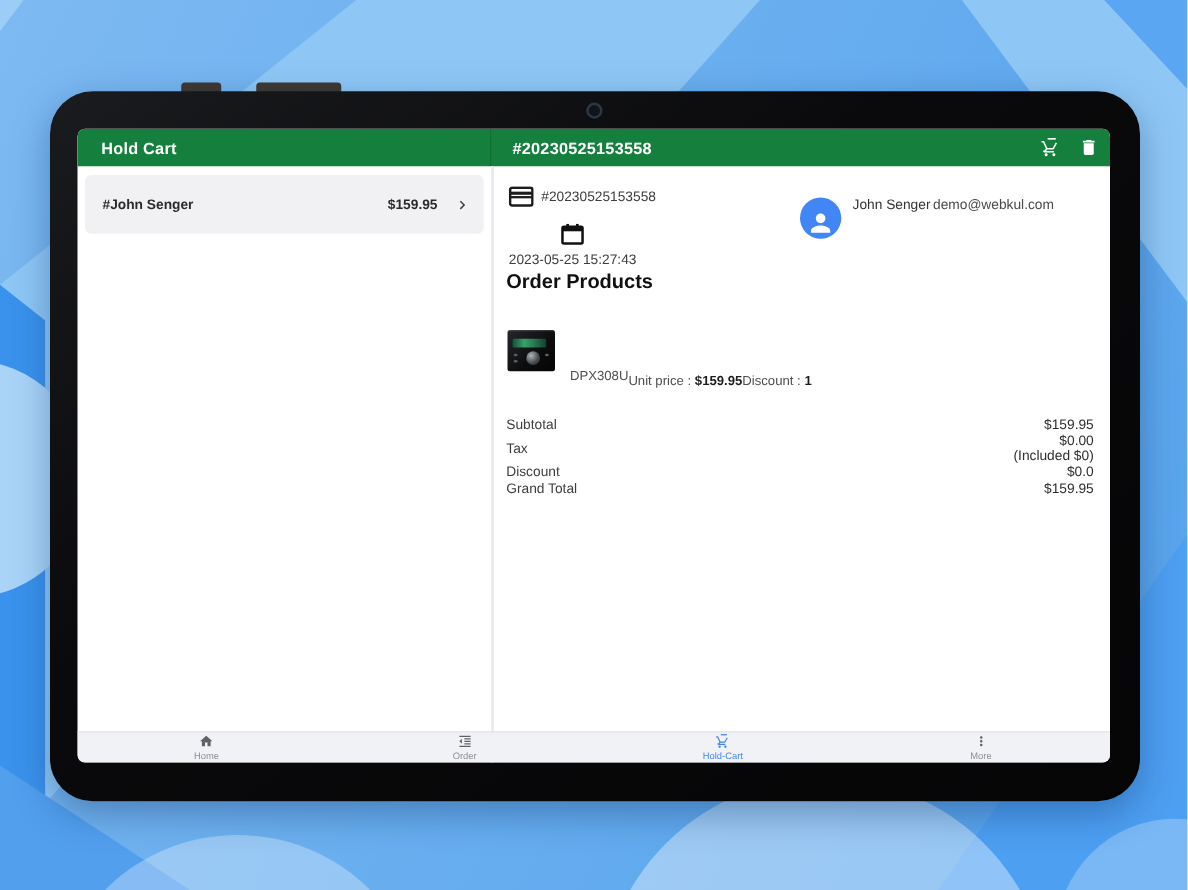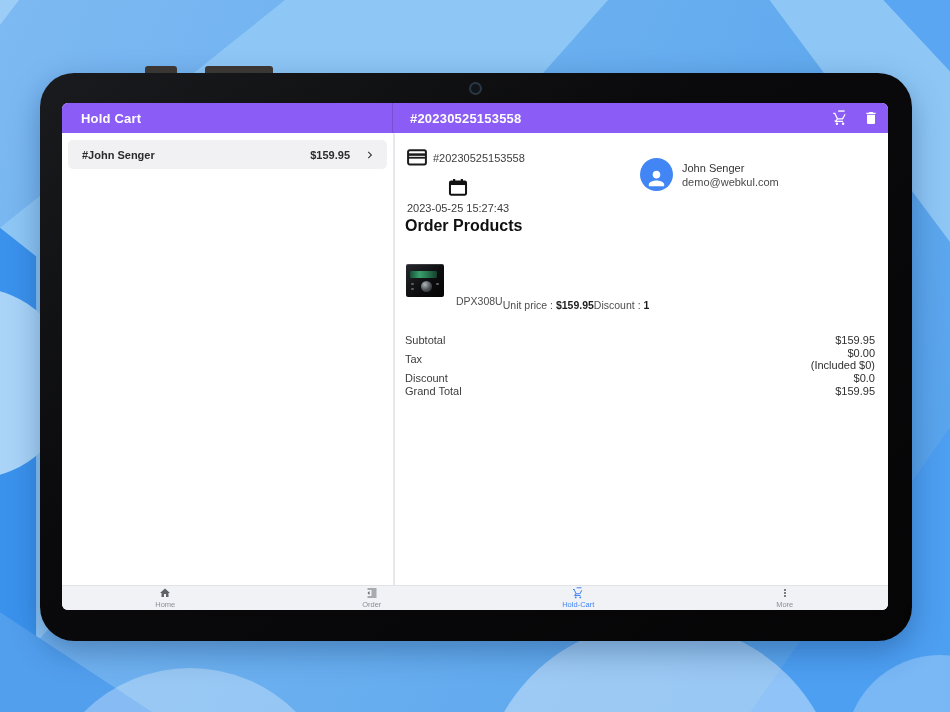--- a/index.html
+++ b/index.html
@@ -31,53 +31,53 @@
   .tablet { position:absolute; left:40px; top:73px; width:872px; height:568px;
             background:linear-gradient(145deg,#1a1b1e 0%,#0a0a0c 40%,#050506 100%);
             border-radius:34px; box-shadow:0 10px 30px rgba(10,40,90,.35); }
   .camera { position:absolute; left:469px; top:82px; width:13px; height:13px; border-radius:50%;
             background:#10151c; border:2.5px solid #2c3744; }
   .screen { position:absolute; left:62px; top:103px; width:826px; height:507px;
             background:#ffffff; border-radius:6px; overflow:hidden; }
 
   
   .app-header { position:absolute; left:0; top:0; right:0; height:30px;
-                background:#8b5cf6; display:flex; color:#fff;text-align:center; }
+                background:#15803d; display:flex; color:#fff;text-align:center; }
   .header-left { width:331px; display:flex; align-items:center; padding-left:19px;
                  border-right:1px solid rgba(0,0,0,.14); }
   .header-right { flex:1; display:flex; align-items:center; padding:0 8px 0 17px; }
   .header-title { font-size:13px; font-weight:bold; letter-spacing:.2px; }
   .header-icons { margin-left:auto; display:flex; align-items:center; gap:13px; }
   .icon-btn { width:18px; height:18px; display:flex; align-items:center; justify-content:center; cursor:pointer; }
   .icon-btn svg { width:16px; height:16px; fill:#fff; }
 
   
   .v-divider { position:absolute; left:331px; top:30px; bottom:0; width:2px; background:#e7e8eb; }
 
   
-  .hold-item { position:absolute; left:6px; top:37px; width:319px; height:29px;
+  .hold-item { position:absolute; left:6px; top:37px; width:319px; height:47px;
                background:#f1f1f3; border-radius:5px; display:flex; align-items:center;
                padding:0 10px 0 14px; cursor:pointer; }
   .hold-name { font-size:11px; font-weight:bold; color:#2b2b2b; }
   .hold-amount { margin-left:auto; font-size:11px; font-weight:bold; color:#2b2b2b; }
   .hold-chevron { width:14px; height:14px; margin-left:13px; display:flex; align-items:center; }
   .hold-chevron svg { width:14px; height:14px; fill:#3c3c3c; }
 
   
   .right-panel { position:absolute; left:333px; top:30px; right:0; bottom:25px; font-size:11px; }
   .info-row { position:absolute; left:12px; display:flex; align-items:center; gap:6px; color:#3d3d3d; }
   .row-number { top:16px; } .row-date { top:46px;flex-direction:column; }
   .info-ic { width:20px; height:17px; }
   .section-heading { position:absolute; left:10px; top:84px; font-size:16px; font-weight:bold; color:#101010; }
 
   .customer { position:absolute; left:245px; top:25px; display:flex; gap:9px; }
   .avatar { width:33px; height:33px; border-radius:50%; background:#4285f4;
             display:flex; align-items:flex-end; justify-content:center; overflow:hidden; }
   .avatar svg { width:23px; height:23px; fill:#fff; margin-bottom:1px; }
-  .cust-text { display:flex; flex-direction:column; justify-content:center; gap:2px; }
+  .cust-text { display:flex; flex-direction:row; justify-content:center; gap:2px; }
   .cust-name { font-size:11px; color:#333; }
   .cust-email { font-size:11px; color:#4a4a4a; }
 
   .product-row { position:absolute; left:11px; top:118px; display:flex; }
   .stereo { width:38px; height:33px; margin-top:13px; border-radius:2px; position:relative;
             background:linear-gradient(135deg,#26272b 0%,#0c0c0e 60%,#050505 100%);
             box-shadow:inset 0 1px 0 rgba(255,255,255,.15); }
   .stereo-screen { position:absolute; left:4px; top:7px; width:27px; height:7px; border-radius:1px;
             background:linear-gradient(90deg,#174f38,#37a06a 35%,#2b7f54 60%,#143f2d); }
   .stereo-knob { position:absolute; left:15px; top:17px; width:11px; height:11px; border-radius:50%;

